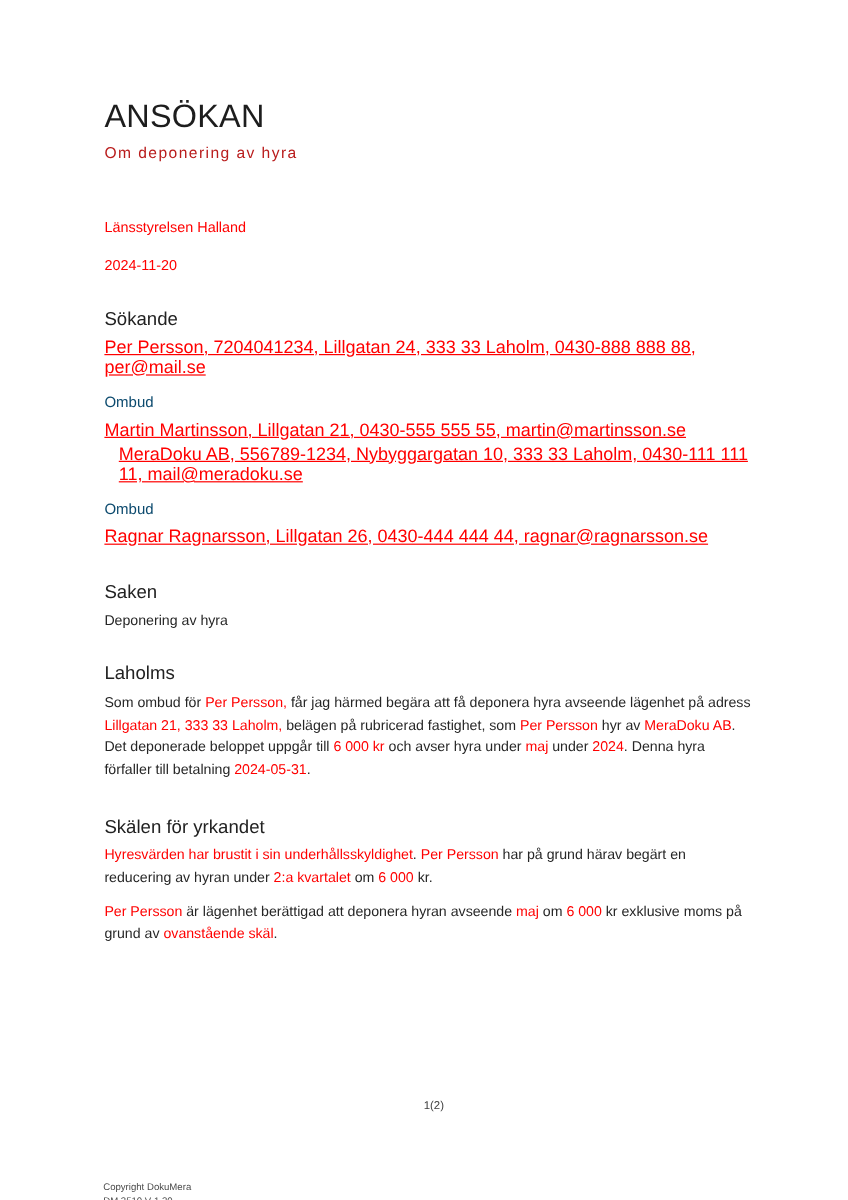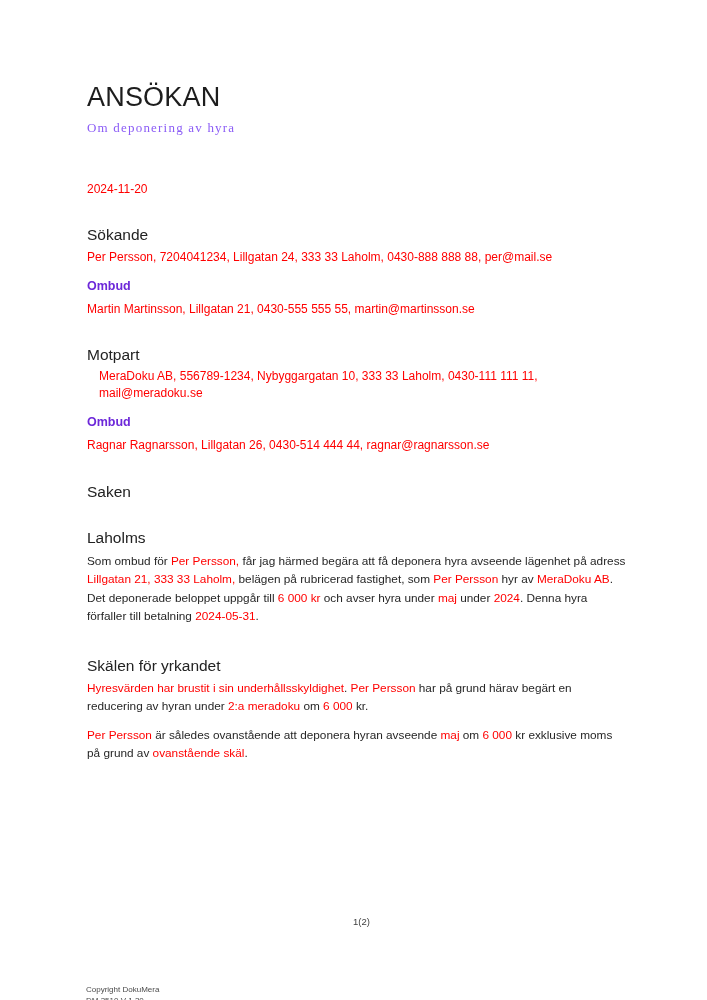--- a/index.html
+++ b/index.html
@@ -25,22 +25,21 @@
     font-weight: 300;
     line-height: 1;
     letter-spacing: 0.2px;
     color: #1d1d1d;
   }
   .doc-subtitle {
     margin: 9px 0 0 0;
     font-size: 13px;
     line-height: 1.2;
     letter-spacing: 1.2px;
-    color: #8b5cf6;
-    font-family: Liberation Serif, serif;
+    color: #b91c1c;
   }
   .recipient {
     margin-top: 45px;
     font-size: 12px;
     line-height: 17px;
   }
   .date-line {
     margin-top: 15px;
     font-size: 12px;
     line-height: 17px;
@@ -49,28 +48,29 @@
   .section-heading {
     margin: 0;
     font-size: 15.5px;
     font-weight: 400;
     line-height: 20px;
     color: #222222;
   }
   .sub-heading {
     margin: 0;
     font-size: 12.5px;
-    font-weight: 700;
+    font-weight: 400;
     line-height: 16px;
-    color: #6d28d9;
+    color: #0c4a6e;
   }
   .field-line {
     margin: 0;
-    font-size: 12px;
+    font-size: 15px;
     line-height: 17px;
+    text-decoration: underline;
   }
   .field-line.two-line { line-height: 17.5px; }
   .para {
     margin: 0;
     font-size: 11.8px;
     line-height: 18.5px;
     color: #262626;
   }
   
   .mt-heading-sokande { margin-top: 27px; }
@@ -111,52 +111,53 @@
 </style>
 </head>
 <body>
 
 <div class="page">
 
   <h1 class="doc-title">ANSÖKAN</h1>
   <div class="doc-subtitle">Om deponering av hyra</div>
 
   <div class="recipient red">
+    <div>Länsstyrelsen Halland</div>
   </div>
 
   <div class="date-line red">2024-11-20</div>
 
   <div>
     <h2 class="section-heading mt-heading-sokande">Sökande</h2>
     <p class="field-line red mt-val-1">Per Persson, 7204041234, Lillgatan 24, 333 33 Laholm, 0430-888 888 88, per@mail.se</p>
     <h3 class="sub-heading mt-ombud-1">Ombud</h3>
     <p class="field-line red mt-val-2">Martin Martinsson, Lillgatan 21, 0430-555 555 55, martin@martinsson.se</p>
   </div>
 
   <div>
-    <h2 class="section-heading mt-heading-motpart">Motpart</h2>
     <p class="field-line two-line red mt-val-3">MeraDoku AB, 556789-1234, Nybyggargatan 10, 333 33 Laholm, 0430-111 111 11, mail@meradoku.se</p>
     <h3 class="sub-heading mt-ombud-2">Ombud</h3>
-    <p class="field-line red mt-val-4">Ragnar Ragnarsson, Lillgatan 26, 0430-514 444 44, ragnar@ragnarsson.se</p>
+    <p class="field-line red mt-val-4">Ragnar Ragnarsson, Lillgatan 26, 0430-444 444 44, ragnar@ragnarsson.se</p>
   </div>
 
 
   <div>
     <h2 class="section-heading mt-heading-saken">Saken</h2>
+    <p class="para mt-body-saken">Deponering av hyra</p>
   </div>
 
   <div>
     <h2 class="section-heading mt-heading-yrkande">Laholms</h2>
     <p class="para mt-body-yrkande"><span>Som ombud för </span><span class="red">Per Persson,</span><span> får jag härmed begära att få deponera hyra avseende lägenhet på adress </span><span class="red">Lillgatan 21, 333 33 Laholm,</span><span> belägen på rubricerad fastighet, som </span><span class="red">Per Persson</span><span> hyr av </span><span class="red">MeraDoku AB</span><span>. Det deponerade beloppet uppgår till </span><span class="red">6 000 kr</span><span> och avser hyra under </span><span class="red">maj</span><span> under </span><span class="red">2024</span><span>. Denna hyra förfaller till betalning </span><span class="red">2024-05-31</span><span>.</span></p>
   </div>
 
   <div>
     <h2 class="section-heading mt-heading-skalen">Skälen för yrkandet</h2>
-    <p class="para mt-skalen-p1"><span class="red">Hyresvärden har brustit i sin underhållsskyldighet</span><span>. </span><span class="red">Per Persson</span><span> har på grund härav begärt en reducering av hyran under </span><span class="red">2:a meradoku</span><span> om </span><span class="red">6 000</span><span> kr.</span></p>
-    <p class="para mt-skalen-p2"><span class="red">Per Persson</span><span> är således ovanstående att deponera hyran avseende </span><span class="red">maj</span><span> om </span><span class="red">6 000</span><span> kr exklusive moms på grund av </span><span class="red">ovanstående skäl</span><span>.</span></p>
+    <p class="para mt-skalen-p1"><span class="red">Hyresvärden har brustit i sin underhållsskyldighet</span><span>. </span><span class="red">Per Persson</span><span> har på grund härav begärt en reducering av hyran under </span><span class="red">2:a kvartalet</span><span> om </span><span class="red">6 000</span><span> kr.</span></p>
+    <p class="para mt-skalen-p2"><span class="red">Per Persson</span><span> är lägenhet berättigad att deponera hyran avseende </span><span class="red">maj</span><span> om </span><span class="red">6 000</span><span> kr exklusive moms på grund av </span><span class="red">ovanstående skäl</span><span>.</span></p>
   </div>
 
   <div class="page-number">1(2)</div>
 
   <div class="copyright">
     <div>Copyright DokuMera</div>
     <div>DM 3510 V 1.30</div>
   </div>
 
 </div>

